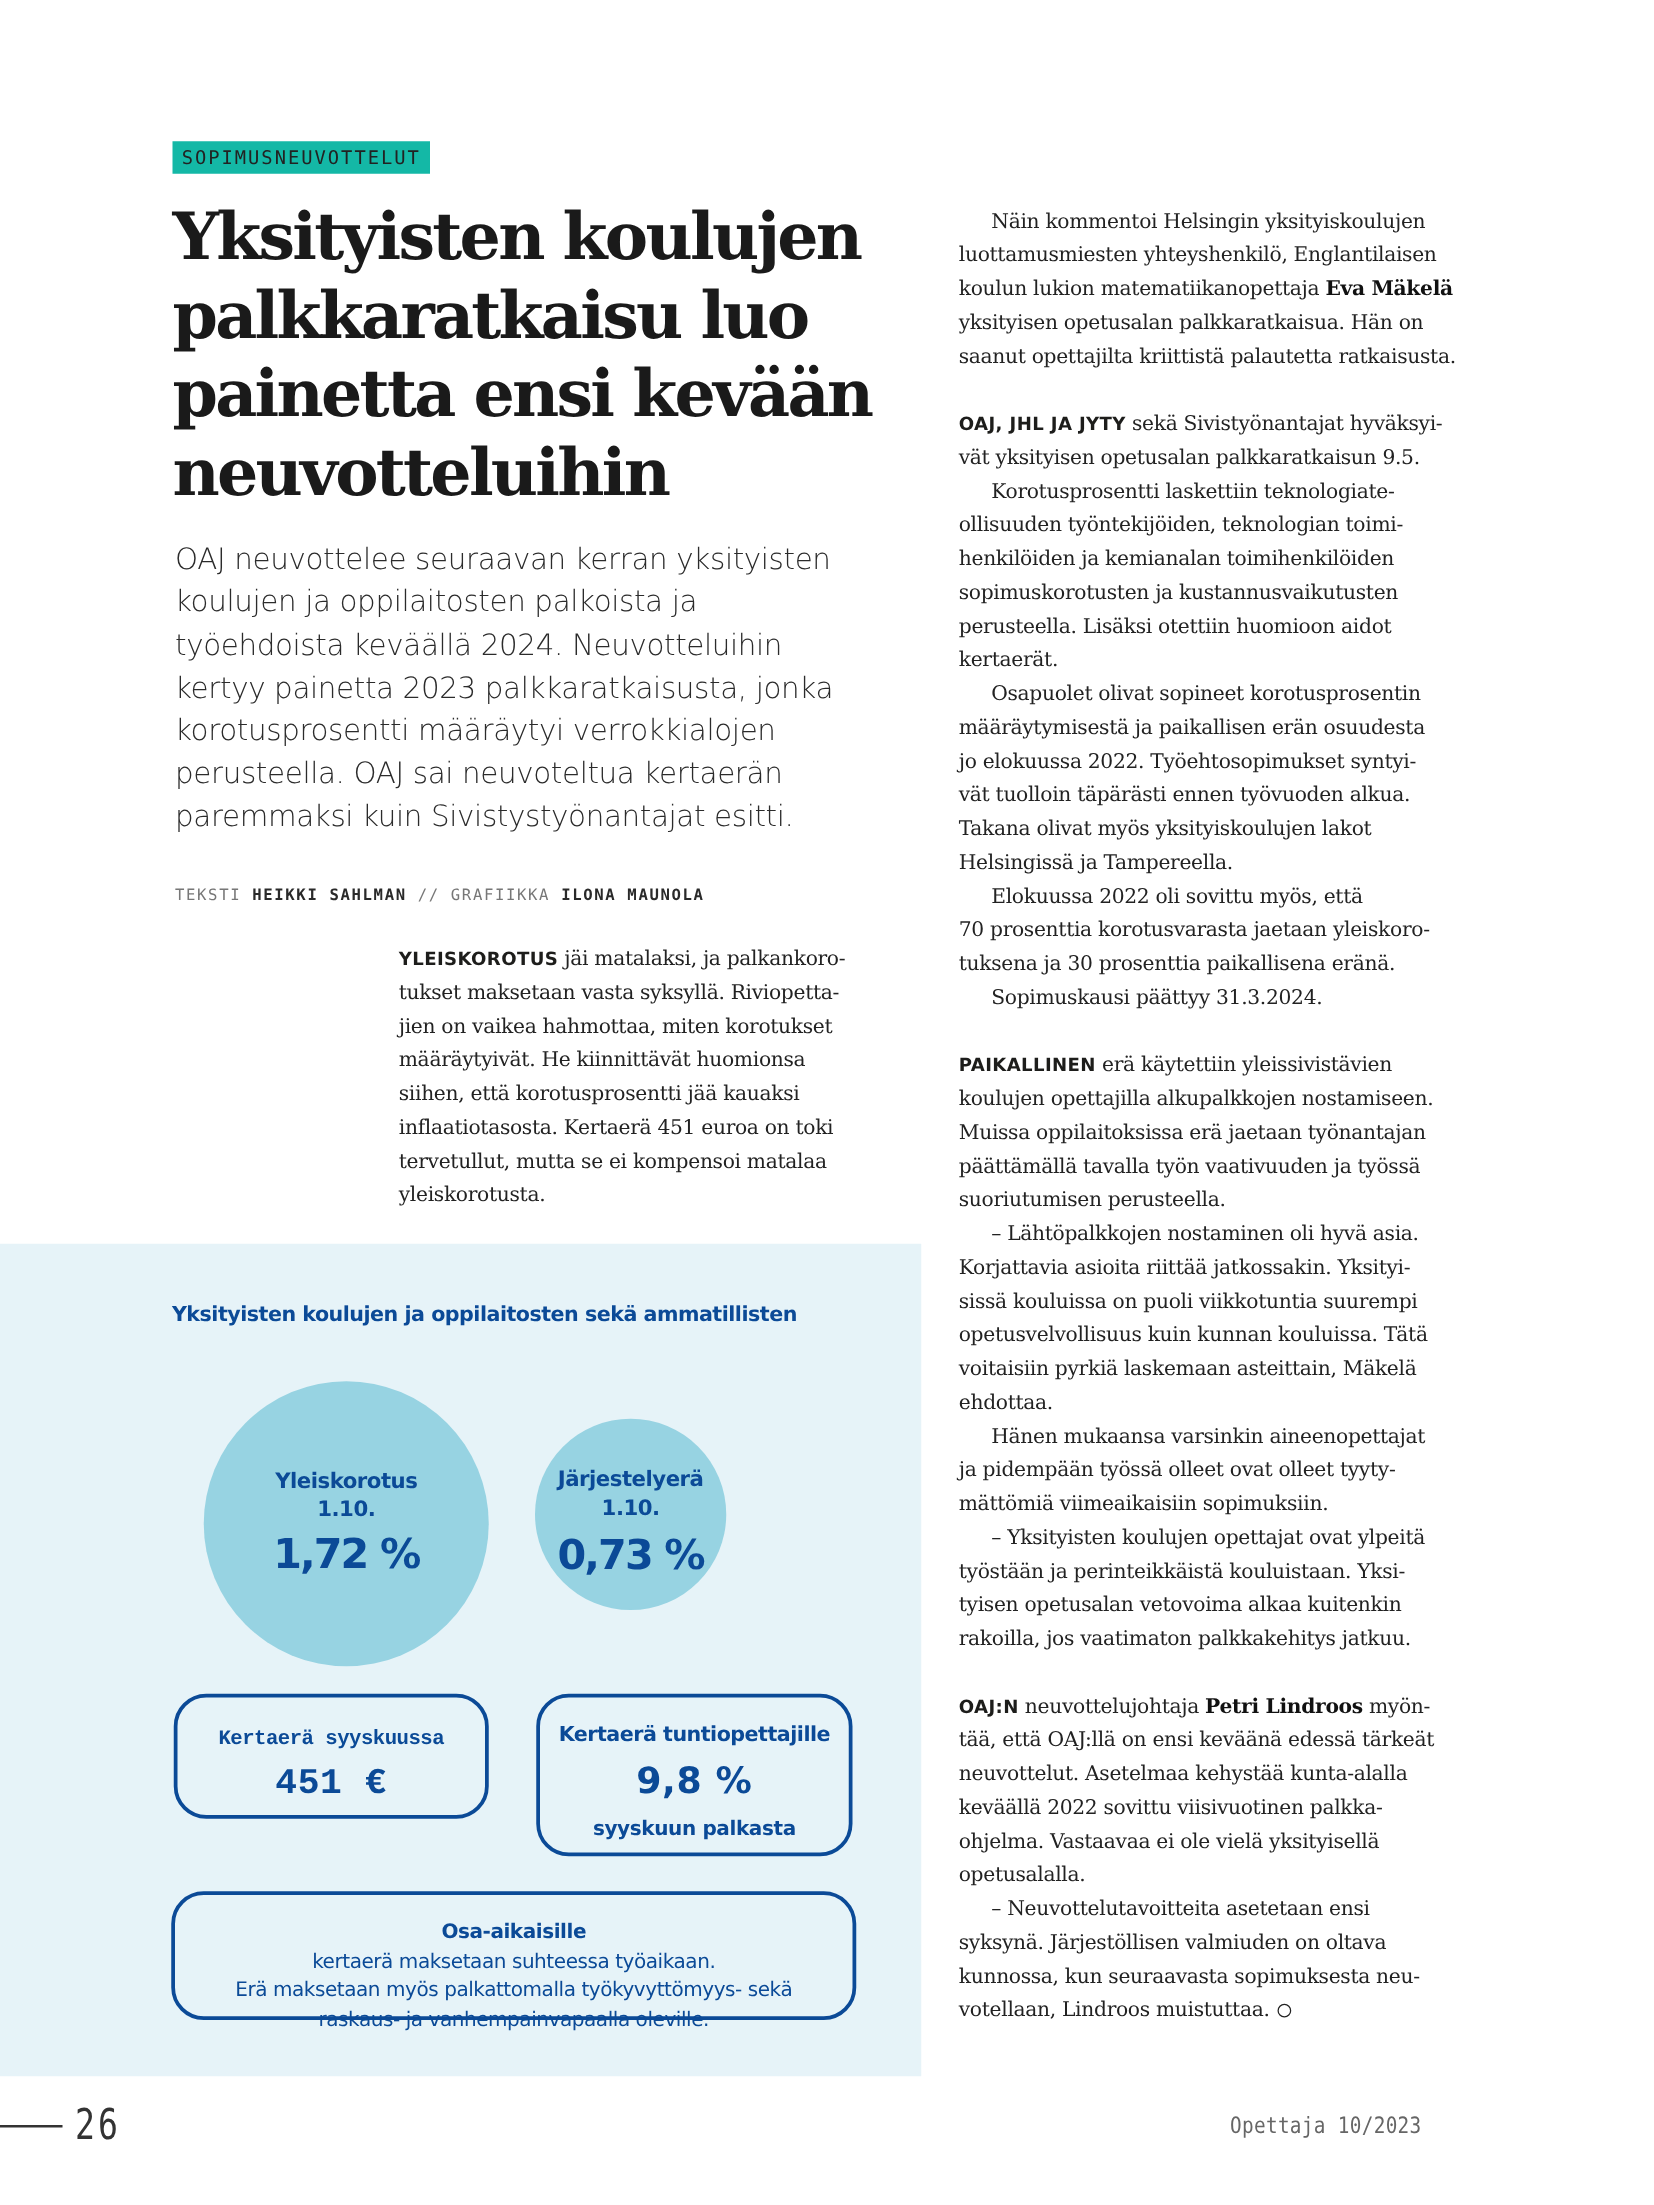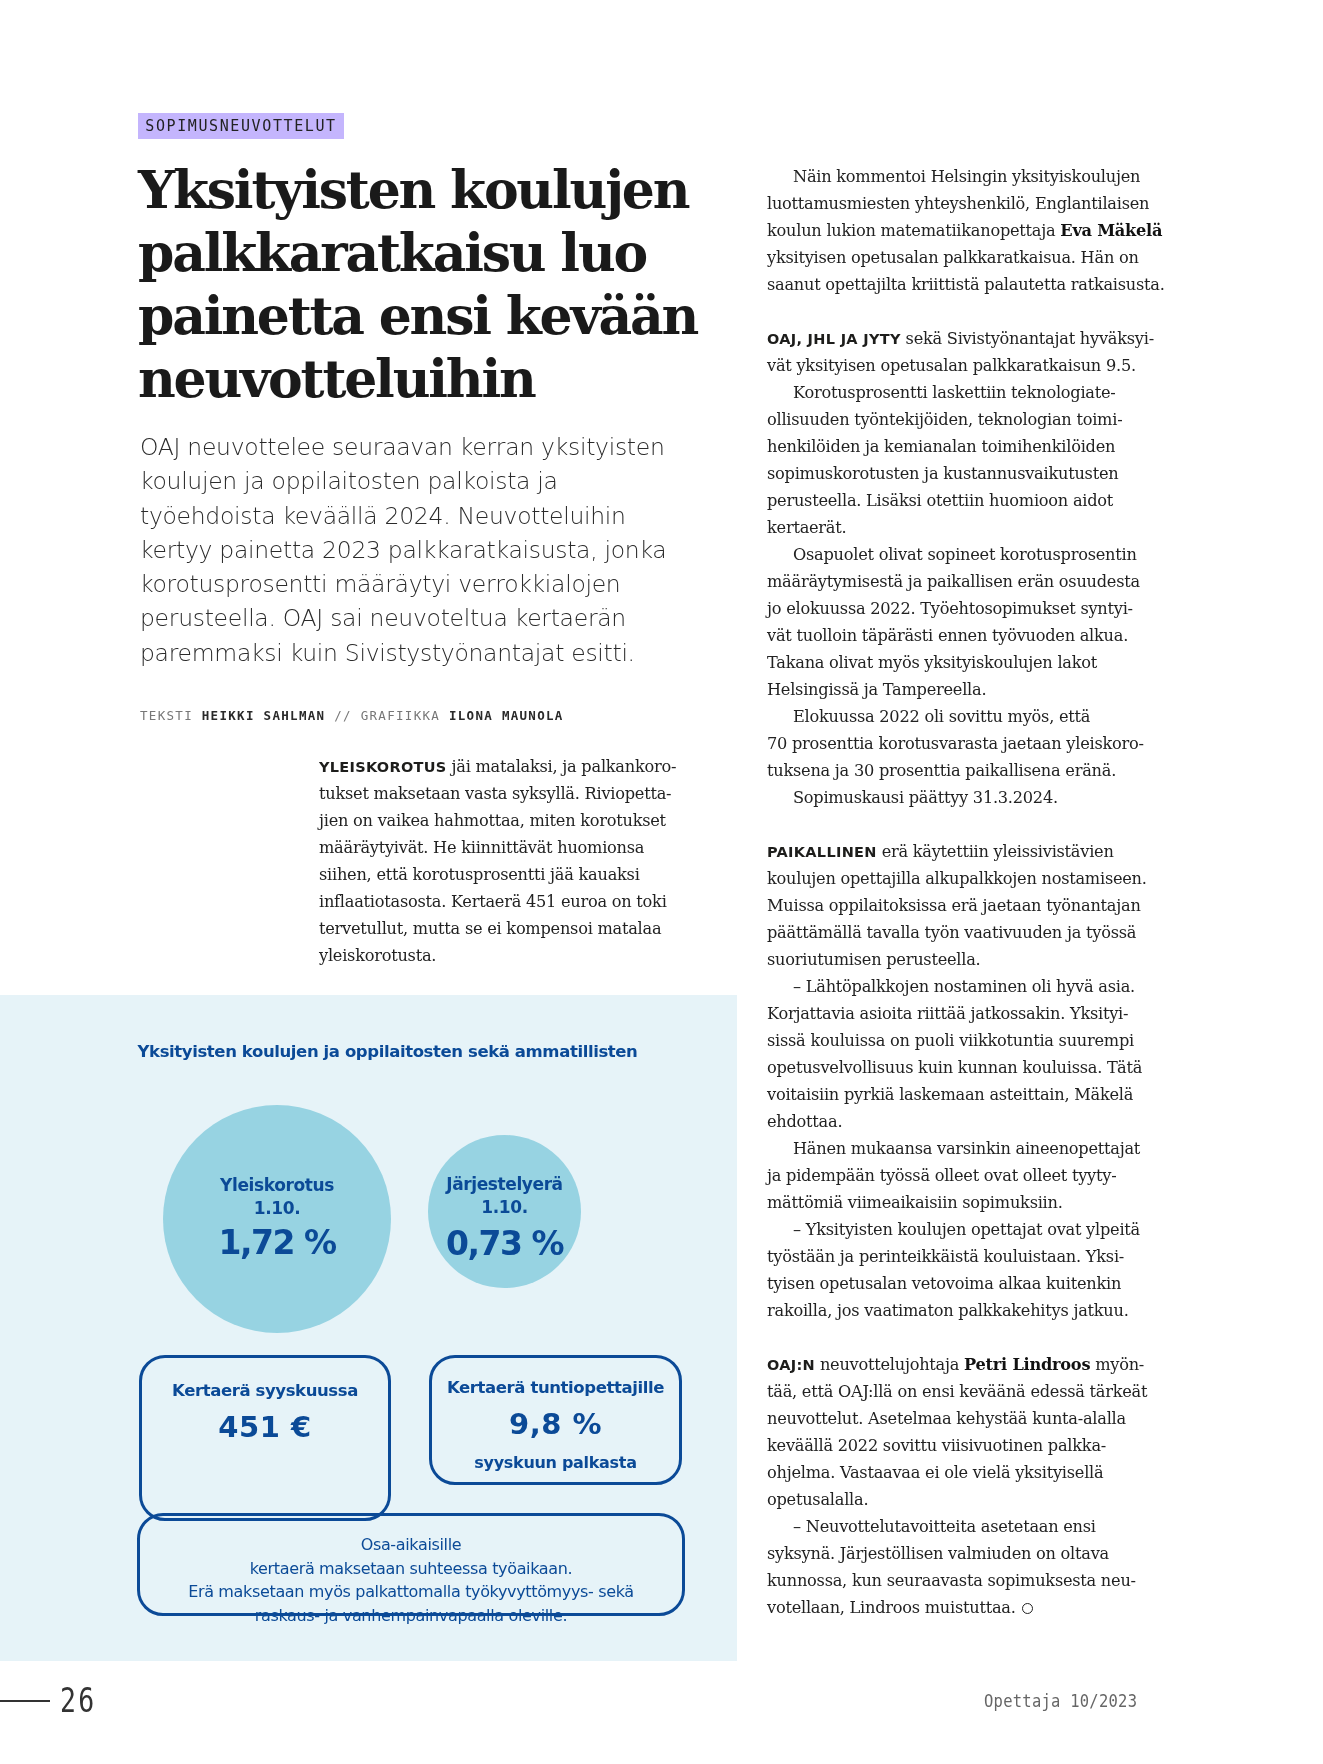--- a/index.html
+++ b/index.html
@@ -1,19 +1,19 @@
 <!DOCTYPE html>
 <html><head>
 <meta charset="utf-8">
 <style>
   html, body { margin: 0; padding: 0; background: #ffffff; }
   body { width: 1323px; height: 1764px; position: relative; overflow: hidden; color: #1d1d1b; }
   .abs { position: absolute; }
 
-  .tag { left: 138px; top: 113px; width: 206px; height: 26px; background: #c4b5fd;
+  .tag { left: 138px; top: 113px; width: 206px; height: 26px; background: #14b8a6;
          font-family: "DejaVu Sans Mono", monospace; font-size: 15px; letter-spacing: 1.6px;
          line-height: 26px; text-align: center; color: #222; }
 
   .title { left: 138px; top: 158px; width: 590px; font-family: "DejaVu Serif", serif; font-weight: bold;
            font-size: 52px; line-height: 63px; letter-spacing: -2.2px; color: #1a1a1a; margin: 0; }
   .title span { display: block; white-space: nowrap; }
 
   .lead { left: 140px; top: 430px; width: 560px; font-family: "DejaVu Sans", sans-serif; font-weight: 200;
           font-size: 23.5px; line-height: 34.3px; color: #2b2b2b; letter-spacing: -0.3px; }
   .lead span { display: block; white-space: nowrap; }
@@ -45,34 +45,34 @@
   .c2 { left: 428px; top: 1135px; width: 153px; height: 153px; }
   .circle .cl { position: absolute; left: 0; right: 0; font-weight: bold; font-size: 17px; line-height: 23px; letter-spacing: -0.4px; }
   .circle .cv { position: absolute; left: 0; right: 0; font-weight: bold; font-size: 33px; letter-spacing: -1.5px; }
   .c1 .cl { top: 69px; }
   .c1 .cv { top: 118px; }
   .c2 .cl { top: 38px; }
   .c2 .cv { top: 89px; }
 
   .box { border: 3px solid #0b4a97; border-radius: 26px; box-sizing: border-box; color: #0b4a97;
          text-align: center; font-family: "DejaVu Sans", sans-serif; background: transparent; }
-  .b1 { left: 139px; top: 1355px; width: 252px; height: 166px; }
+  .b1 { left: 139px; top: 1355px; width: 252px; height: 100px; font-family: Liberation Mono, monospace; }
   .b2 { left: 429px; top: 1355px; width: 253px; height: 130px; }
   .b3 { left: 137px; top: 1513px; width: 548px; height: 103px; }
   .box .bl { position: absolute; left: 0; right: 0; font-weight: bold; font-size: 16.5px; letter-spacing: -0.4px; white-space: nowrap; }
   .box .bv { position: absolute; left: 0; right: 0; font-weight: bold; font-size: 29px; letter-spacing: 0.5px; }
   .box .bs { position: absolute; left: 0; right: 0; font-size: 16px; font-weight: bold; letter-spacing: -0.3px; }
   .b1 .bl { top: 23px; }
   .b1 .bv { top: 52px; }
   .b2 .bl { top: 20px; }
   .b2 .bv { top: 49px; }
   .b2 .bs { top: 95px; }
   .b3 .bt { position: absolute; left: 0; right: 0; top: 17px; font-size: 16px; line-height: 23.5px; letter-spacing: -0.35px; }
   .b3 .bt span { display: block; white-space: nowrap; }
-  .b3 b { font-weight: normal; }
+  .b3 b { font-weight: bold; }
 
   .pgline { left: 0; top: 1700px; width: 50px; height: 2px; background: #333; }
   .pgnum { left: 60px; top: 1680px; font-family: "Liberation Sans Narrow", "DejaVu Sans Mono", monospace; font-weight: 200;
            font-size: 34px; line-height: 40px; color: #333; transform: scaleX(0.78); transform-origin: left; letter-spacing: 3px; }
   .issue { left: 984px; top: 1690px; font-family: "DejaVu Sans Mono", monospace; font-size: 18px; color: #666;
            letter-spacing: 0.3px; transform: scaleX(0.86); transform-origin: left; white-space: nowrap; }
 </style>
 </head>
 <body>
 

